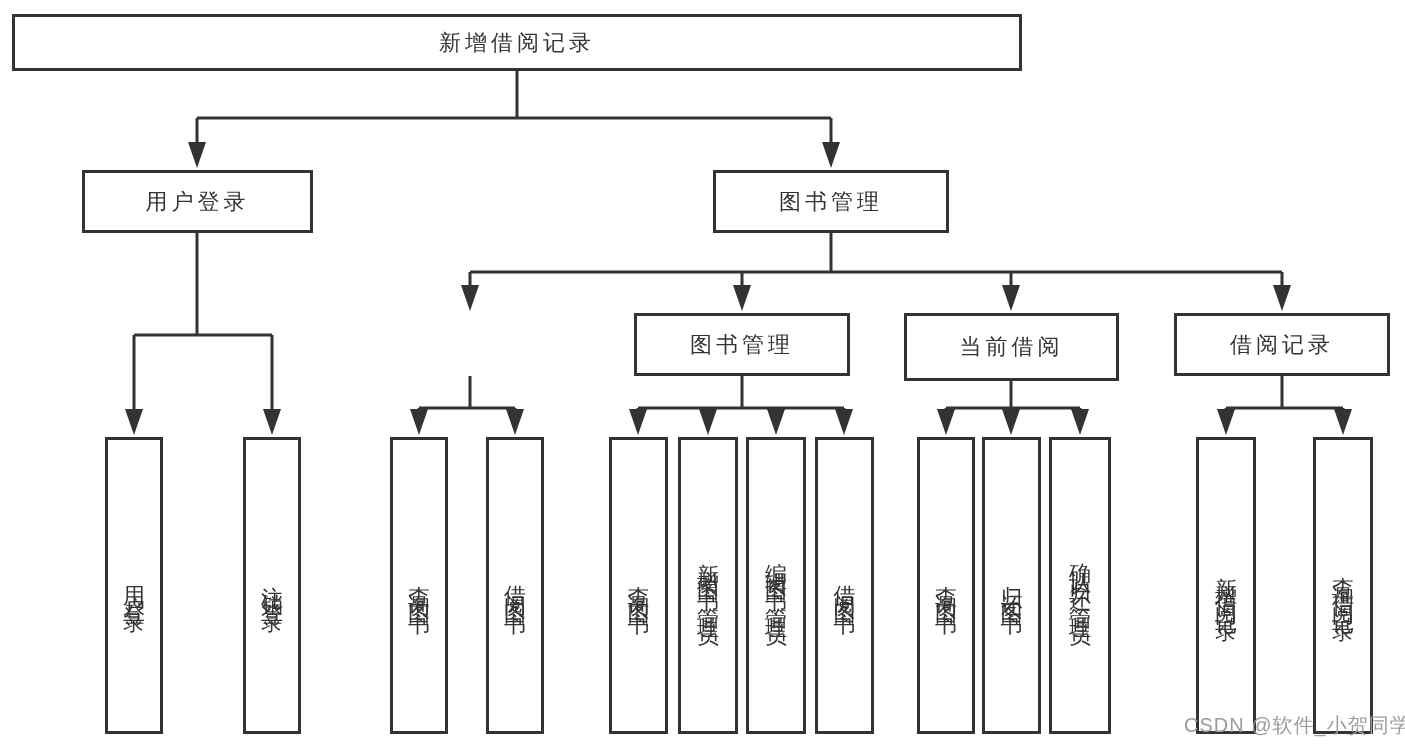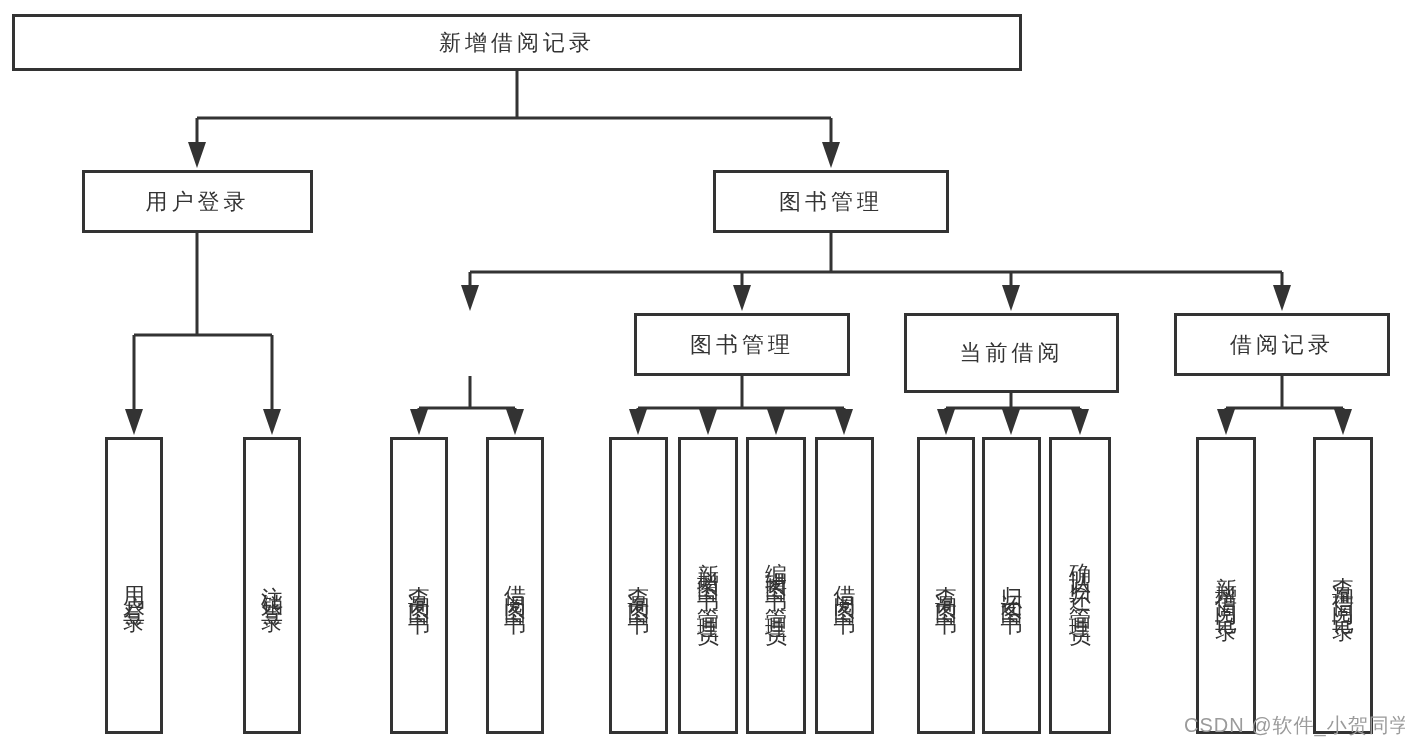--- a/index.html
+++ b/index.html
@@ -87,21 +87,21 @@
       <polygon points="1334,409 1352,409 1343,435"></polygon>
     </g>
   </svg>
 
   <div class="node" style="left:12px; top:14px; width:1010px; height:57px;">新增借阅记录</div>
 
   <div class="node" style="left:82px; top:170px; width:231px; height:63px;">用户登录</div>
   <div class="node" style="left:713px; top:170px; width:236px; height:63px;">图书管理</div>
 
   <div class="node" style="left:634px; top:313px; width:216px; height:63px;">图书管理</div>
-  <div class="node" style="left:904px; top:313px; width:215px; height:80px;">当前借阅</div>
+  <div class="node" style="left:904px; top:313px; width:215px; height:68px;">当前借阅</div>
   <div class="node" style="left:1174px; top:313px; width:216px; height:63px;">借阅记录</div>
 
   <div class="node leaf" style="left:105px; top:437px; width:58px; height:297px;">用户登录</div>
   <div class="node leaf" style="left:243px; top:437px; width:58px; height:297px;">注销登录</div>
 
   <div class="node leaf" style="left:390px; top:437px; width:58px; height:297px;">查询图书</div>
   <div class="node leaf" style="left:486px; top:437px; width:58px; height:297px;">借阅图书</div>
 
   <div class="node leaf" style="left:609px; top:437px; width:59px; height:297px;">查询图书</div>
   <div class="node leaf" style="left:678px; top:437px; width:60px; height:297px;">新增图书（管理员）</div>

